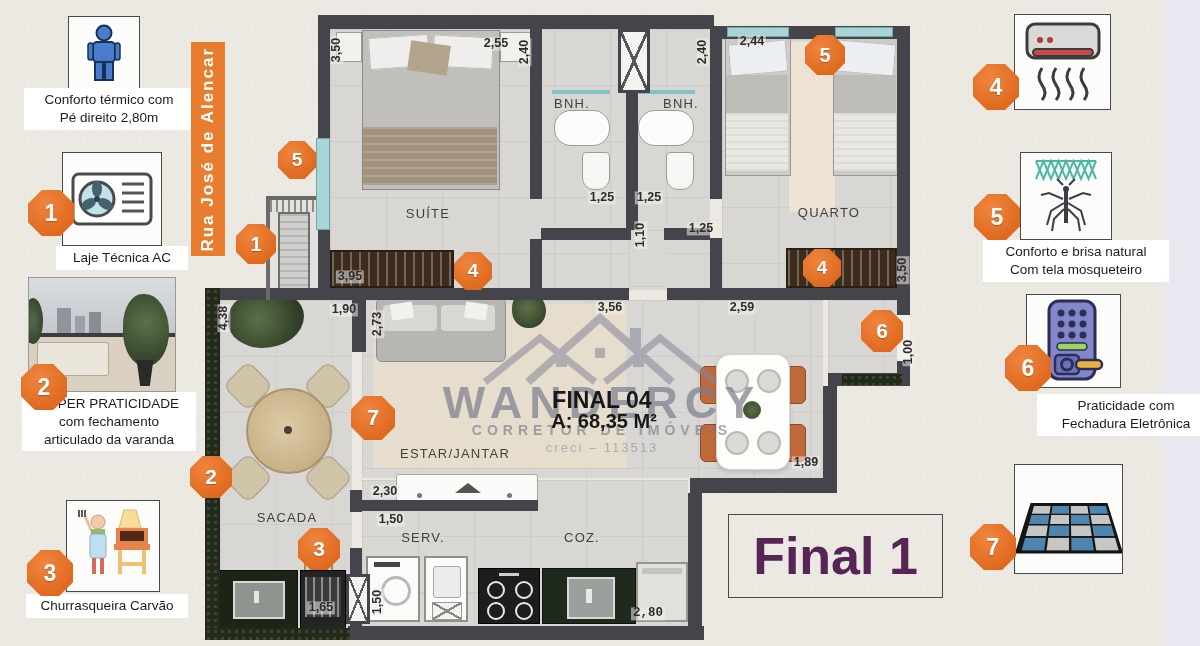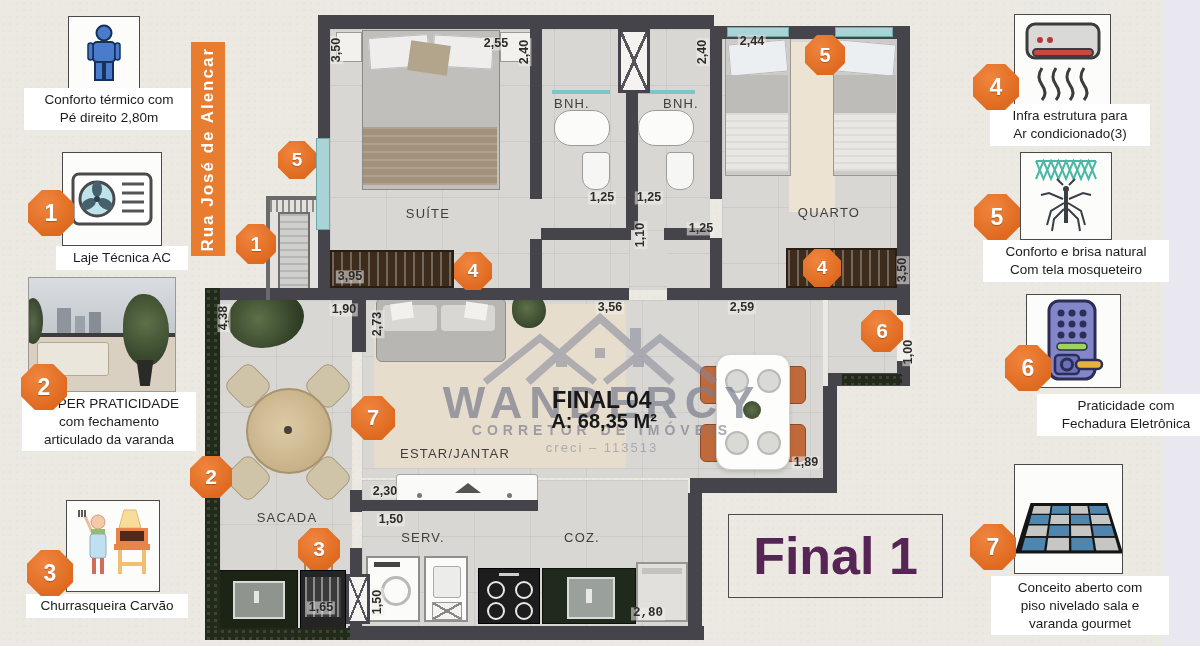--- a/index.html
+++ b/index.html
@@ -131,22 +131,20 @@
       <rect x="4" y="4" width="72" height="34" rx="8" fill="#d9d9d7" stroke="#3c3c3c" stroke-width="3"></rect>
       <circle cx="17" cy="20" r="3" fill="#b23a3a"></circle>
         <circle cx="27" cy="20" r="3" fill="#b23a3a"></circle>
       <rect x="10" y="29" width="60" height="7" rx="3.5" fill="#c84848" stroke="#3c3c3c" stroke-width="2"></rect>
       <path d="M19 48 q-6 9 0 17 q6 8 0 15" stroke="#3c3c3c" stroke-width="3" fill="none"></path>
       <path d="M33 48 q-6 9 0 17 q6 8 0 15" stroke="#3c3c3c" stroke-width="3" fill="none"></path>
       <path d="M47 48 q-6 9 0 17 q6 8 0 15" stroke="#3c3c3c" stroke-width="3" fill="none"></path>
       <path d="M61 48 q-6 9 0 17 q6 8 0 15" stroke="#3c3c3c" stroke-width="3" fill="none"></path>
     </svg>
   </div>
-  <div class="ann-text" style="left:990px;top:104px;width:150px;">Infra estrutura para
-Ar condicionado(3)</div>
 
   <div class="icon-box" style="left:1020px;top:152px;width:90px;height:86px;">
     <svg width="76" height="78" viewBox="0 0 76 78">
       <path d="M8 22 l7.5-18 l7.5 18 l7.5-18 l7.5 18 l7.5-18 l7.5 18 l7.5-18 l7.5 18" stroke="#49b8a4" stroke-width="2" fill="none"></path>
       <path d="M8 4 l7.5 18 l7.5-18 l7.5 18 l7.5-18 l7.5 18 l7.5-18 l7.5 18 l7.5-18" stroke="#49b8a4" stroke-width="2" fill="none"></path>
       <line x1="8" y1="4" x2="68" y2="4" stroke="#49b8a4" stroke-width="2"></line>
       <circle cx="38" cy="32" r="3" fill="#3a3f46"></circle>
       <line x1="38" y1="32" x2="38" y2="66" stroke="#3a3f46" stroke-width="4"></line>
       <path d="M35 28 l-6 -6 M41 28 l6 -6" stroke="#3a3f46" stroke-width="2" fill="none"></path>
       <path d="M35 42 l-14 -6 l-8 2 M41 42 l14 -6 l8 2" stroke="#3a3f46" stroke-width="2" fill="none"></path>
@@ -174,23 +172,20 @@
       <circle cx="25" cy="65.5" r="5.5" fill="none" stroke="#2c2e57" stroke-width="3"></circle>
       <rect x="34" y="61" width="26" height="9" rx="4.5" fill="#e8b33c" stroke="#2c2e57" stroke-width="2.5"></rect>
     </svg>
   </div>
   <div class="ann-text" style="left:991px;top:394px;width:168px;margin-left:46px;">Praticidade  com
 Fechadura Eletrônica</div>
 
   <div class="icon-box" style="left:1014px;top:464px;width:107px;height:108px;">
     <div class="tilegrid"></div>
   </div>
-  <div class="ann-text" style="left:991px;top:576px;width:168px;">Conceito aberto com
-piso nivelado sala e
-varanda gourmet</div>
 
   <div class="badge" style="left:973px;top:64px;width:46px;height:46px;font-size:23px;">4</div>
   <div class="badge" style="left:974px;top:194px;width:46px;height:46px;font-size:23px;">5</div>
   <div class="badge" style="left:1005px;top:345px;width:46px;height:46px;font-size:23px;">6</div>
   <div class="badge" style="left:970px;top:524px;width:46px;height:46px;font-size:23px;">7</div>
 
   <div class="floor" style="left:330px;top:29px;width:380px;height:260px;"></div>
   <div class="floor" style="left:722px;top:39px;width:175px;height:250px;"></div>
   <div class="rug" style="left:789px;top:42px;width:46px;height:170px;background:#ece3d2;"></div>
   <div class="floor" style="left:629px;top:230px;width:38px;height:60px;"></div>

